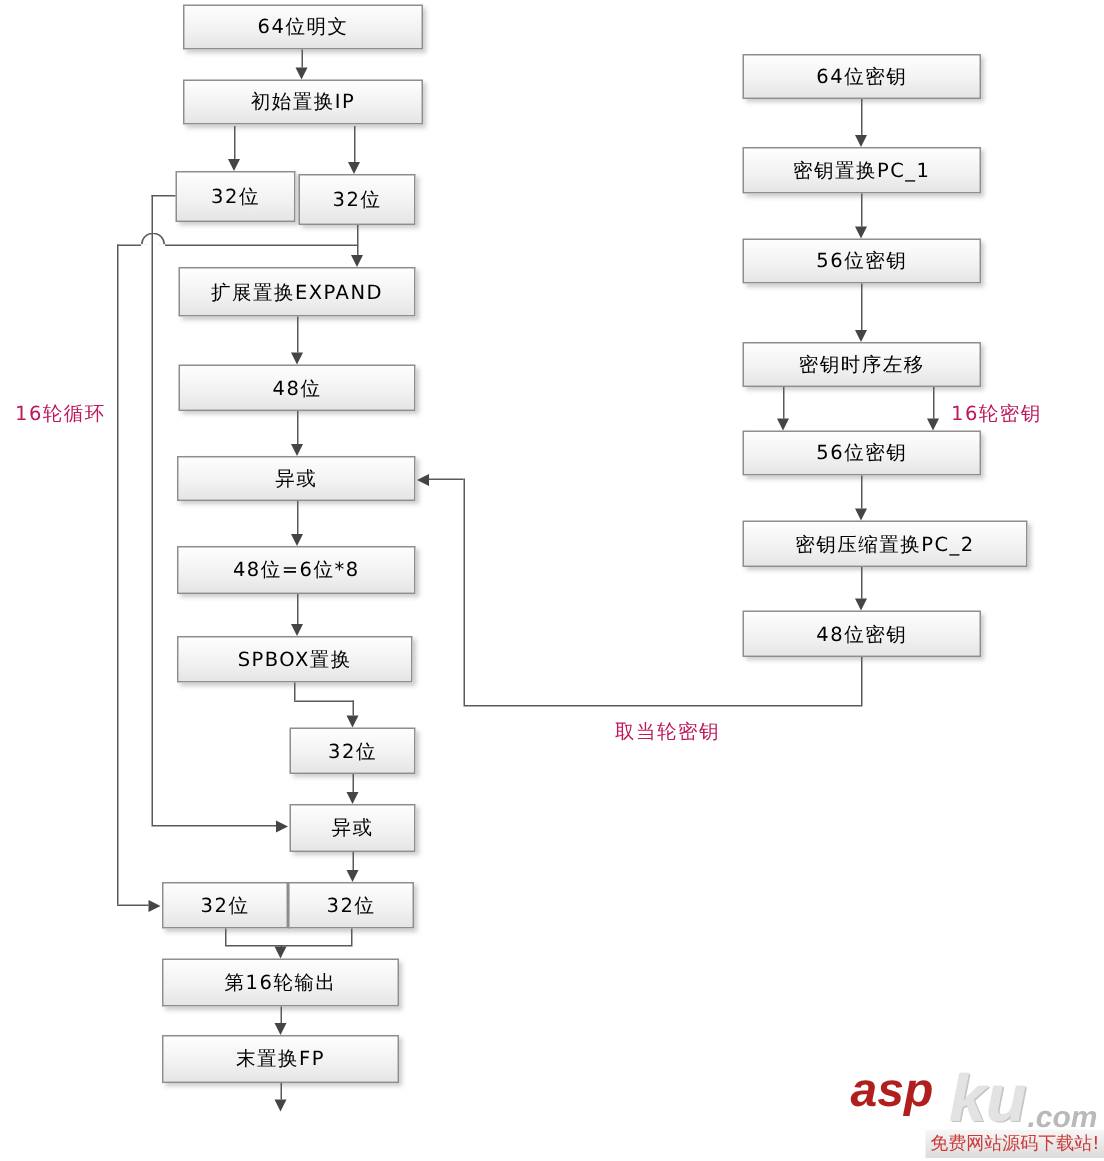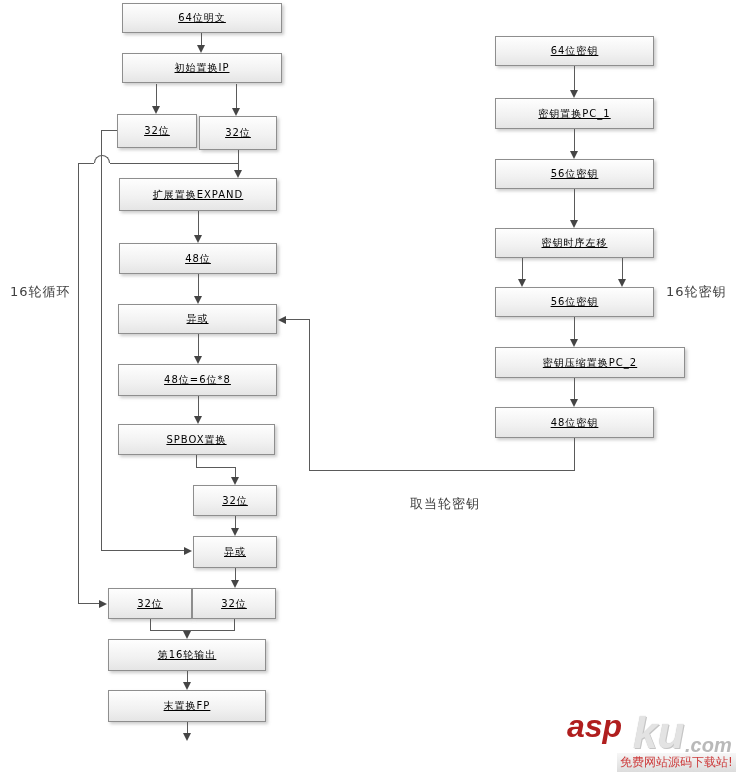--- a/index.html
+++ b/index.html
@@ -7,24 +7,24 @@
     position:relative;width:736px;height:774px;background:#ffffff;
     font-family:"DejaVu Sans","Liberation Sans",sans-serif;
     overflow:hidden;
   }
   .box{
     position:absolute;box-sizing:border-box;
     border:1px solid #8e8e8e;
     background:linear-gradient(180deg,#fefefe 0%,#f1f1f1 60%,#e5e5e5 100%);
     box-shadow:2px 2px 3px rgba(110,110,110,0.35);
     display:flex;align-items:center;justify-content:center;
-    font-size:10px;color:#000;letter-spacing:1px;white-space:nowrap;text-decoration:underline;
+    font-size:13px;color:#000;letter-spacing:1px;white-space:nowrap;
   }
   .side-label{
-    position:absolute;font-size:13px;color:#404040;letter-spacing:1px;white-space:nowrap;margin-top:16px;
+    position:absolute;font-size:13px;color:#be185d;letter-spacing:1px;white-space:nowrap;
   }
   .vline{position:absolute;width:1px;background:#5a5a5a;}
   .hline{position:absolute;height:1px;background:#5a5a5a;}
   .arc{
     position:absolute;width:16px;height:8px;box-sizing:border-box;
     border:1px solid #5a5a5a;border-bottom:none;
     border-radius:8px 8px 0 0;background:transparent;
   }
   .ad{position:absolute;width:0;height:0;
     border-left:4px solid transparent;border-right:4px solid transparent;
@@ -85,21 +85,21 @@
 
   <div class="box" style="left:495px;top:36px;width:159px;height:30px">64位密钥</div>
   <div class="box" style="left:495px;top:98px;width:159px;height:31px">密钥置换PC_1</div>
   <div class="box" style="left:495px;top:159px;width:159px;height:30px">56位密钥</div>
   <div class="box" style="left:495px;top:228px;width:159px;height:30px">密钥时序左移</div>
   <div class="box" style="left:495px;top:287px;width:159px;height:30px">56位密钥</div>
   <div class="box" style="left:495px;top:347px;width:190px;height:31px">密钥压缩置换PC_2</div>
   <div class="box" style="left:495px;top:407px;width:159px;height:31px">48位密钥</div>
 
   <div class="side-label" style="left:10px;top:267px">16轮循环</div>
-  <div class="side-label" style="left:666px;top:267px">16轮密钥</div>
+  <div class="side-label" style="left:634px;top:267px">16轮密钥</div>
   <div class="side-label" style="left:410px;top:479px">取当轮密钥</div>
 
   <div class="vline" style="left:201px;top:33px;height:12px"></div>
   <div class="ad" style="left:197px;top:45px"></div>
 
   <div class="vline" style="left:156px;top:84px;height:22px"></div>
   <div class="ad" style="left:152px;top:106px"></div>
   <div class="vline" style="left:236px;top:84px;height:24px"></div>
   <div class="ad" style="left:232px;top:108px"></div>
 

